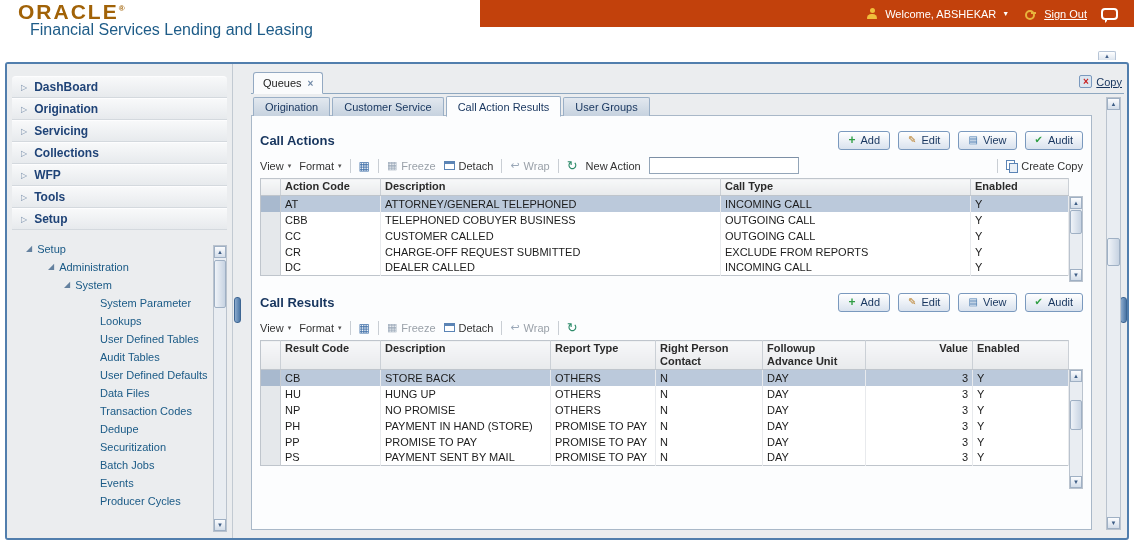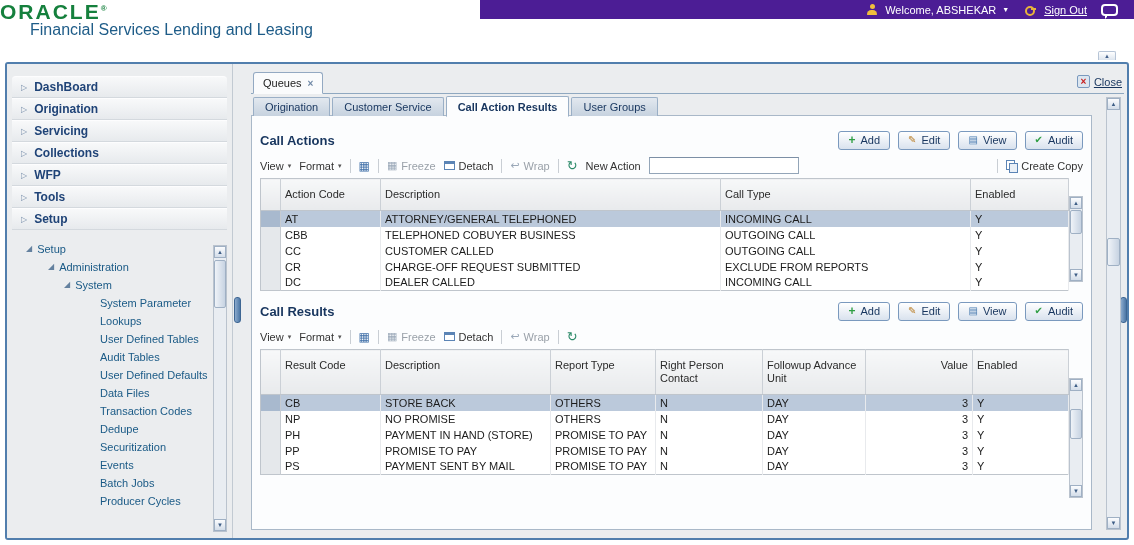--- a/index.html
+++ b/index.html
@@ -1,24 +1,24 @@
 <!DOCTYPE html>
 <html><head>
 <meta charset="utf-8">
 <style>
   * { margin:0; padding:0; box-sizing:border-box; }
   html,body { width:1134px; height:545px; }
   body { font-family:"Liberation Sans", sans-serif; background:#fff; position:relative; overflow:hidden; font-size:11px; }
 
   
   .top-header { position:absolute; top:0; left:0; width:100%; height:60px; background:#fff; }
-  .logo { position:absolute; left:0; top:0px; color:#15803d; font-weight:bold; font-size:21px; letter-spacing:2px; }
+  .logo { position:absolute; left:18px; top:0px; color:#a16207; font-weight:bold; font-size:21px; letter-spacing:2px; }
   .logo sup { font-size:8px; letter-spacing:0; }
   .subtitle { position:absolute; left:30px; top:21px; font-size:16px; color:#1E5C88; }
-  .blackbar { position:absolute; left:480px; right:0; top:0; height:19px; background:#4c1d95; display:flex; align-items:center; justify-content:flex-end; gap:8px; padding-right:16px; color:#fff; }
+  .blackbar { position:absolute; left:480px; right:0; top:0; height:27px; background:#c2410c; display:flex; align-items:center; justify-content:flex-end; gap:8px; padding-right:16px; color:#fff; }
   .person-icon { display:inline-block; width:10px; }
   .p-head { display:block; width:5px; height:5px; border-radius:50%; background:#F0BE3C; margin:0 auto; }
   .p-body { display:block; width:10px; height:5px; border-radius:5px 5px 1px 1px; background:#F0BE3C; margin-top:1px; }
   .welcome { font-size:11px; }
   .caret { font-size:7px; margin-left:-2px; }
   .key-icon { display:inline-block; width:11px; height:7px; position:relative; margin-left:8px; }
   .key-icon::before { content:''; position:absolute; left:0; top:0; width:6px; height:6px; border:2px solid #E8B33C; border-radius:50%; }
   .key-icon::after { content:''; position:absolute; left:6px; top:2px; width:5px; height:2px; background:#E8B33C; }
   .signout { font-size:11px; color:#fff; text-decoration:underline; cursor:pointer; }
   .bubble-icon { display:inline-block; width:17px; height:12px; border:2px solid #fff; border-radius:4px; position:relative; margin-left:6px; }
@@ -56,21 +56,21 @@
   .content { position:absolute; left:234px; top:0; right:0; bottom:0; }
   .window-tabbar { position:absolute; top:7px; left:10px; right:3px; height:23px; border-bottom:1px solid #8FA8C0; }
   .queues-tab { position:absolute; left:2px; bottom:-1px; height:22px; background:#FAFBFC; border:1px solid #93A9C2; border-bottom:1px solid #FAFBFC; border-radius:3px 3px 0 0; display:inline-flex; align-items:center; gap:6px; padding:0 9px; font-size:11px; color:#222; cursor:pointer; }
   .qt-close { color:#6E87A5; font-size:10px; font-weight:bold; }
   .close-ctl { position:absolute; right:2px; bottom:5px; display:flex; align-items:center; gap:4px; cursor:pointer; }
   .close-icon { width:13px; height:13px; background:#DCE6F0; border:1px solid #7A99BE; color:#C81E1E; font-size:10px; font-weight:bold; display:flex; align-items:center; justify-content:center; border-radius:2px; line-height:1; }
   .close-label { color:#17355E; text-decoration:underline; font-size:11px; }
 
   .subtabs { position:absolute; top:31px; left:12px; height:21px; display:flex; gap:2px; align-items:flex-end; z-index:2; }
   .subtab { height:19px; padding:0 11px; display:flex; align-items:center; font-size:11px; color:#17355E; background:linear-gradient(#E2E8EF,#C6D2DF); border:1px solid #9AAFC6; border-bottom:none; border-radius:2px 2px 0 0; cursor:pointer; }
-  .subtab.active { background:#FCFDFE; font-weight:bold; height:21px; margin-bottom:-1px; border-bottom:1px solid #FCFDFE;margin-top:36px; }
+  .subtab.active { background:#FCFDFE; font-weight:normal; height:21px; margin-bottom:-1px; border-bottom:1px solid #FCFDFE;margin-top:36px; }
 
   .tab-panel { position:absolute; top:51px; left:10px; right:35px; bottom:8px; background:#FCFDFE; border:1px solid #A9B8C8; padding:14px 6px 0 6px; overflow:hidden; z-index:1; }
 
   .section-header { display:flex; justify-content:space-between; align-items:center; padding:0 2px 2px 2px; height:22px; }
   .section-title { font-size:13px; font-weight:bold; color:#17355E; }
   .btn-group { display:flex; gap:8px; }
   .btn { display:inline-flex; align-items:center; gap:5px; height:19px; padding:0 9px; font-size:11px; color:#17355E; background:linear-gradient(#FFFFFF,#D9E2EE); border:1px solid #7A99BE; border-radius:3px; font-family:inherit; cursor:pointer; }
   .ic { font-size:10px; line-height:1; }
   .ic-add { color:#2F9E44; font-weight:bold; font-size:12px; }
   .ic-edit { color:#B97E28; }
@@ -90,21 +90,21 @@
   .refresh-ic { color:#2E8B6A; font-size:13px; cursor:pointer; }
   .copy-ic { display:inline-block; width:11px; height:12px; position:relative; }
   .copy-ic::before { content:''; position:absolute; left:0; top:0; width:7px; height:8px; border:1px solid #5B84B5; background:#fff; }
   .copy-ic::after { content:''; position:absolute; left:3px; top:3px; width:7px; height:8px; border:1px solid #5B84B5; background:#EAF0F7; }
   .na-label { color:#333; }
   .na-input { width:150px; height:17px; border:1px solid #93A5B8; border-top-color:#7C8FA5; background:#fff; font-size:11px; padding:0 3px; font-family:inherit; }
   .flex-spacer { flex:1; }
 
   .grid-wrap { display:flex; align-items:flex-start; padding:0 2px; }
   table.grid { border-collapse:collapse; table-layout:fixed; background:#fff; font-size:11px; width:calc(100% - 14px); border:1px solid #BFC5CC; }
-  .grid th { background:linear-gradient(#F7F8F9,#E8EAEC); border-right:1px solid #CBD0D6; border-bottom:1px solid #BFC5CC; padding:9px 4px; text-align:left; font-weight:normal; color:#2B2B2B; height:17px; vertical-align:top; white-space:normal; line-height:13px; overflow:hidden; }
+  .grid th { background:linear-gradient(#F7F8F9,#E8EAEC); border-right:1px solid #CBD0D6; border-bottom:1px solid #BFC5CC; padding:1px 4px; text-align:left; font-weight:bold; color:#2B2B2B; height:17px; vertical-align:top; white-space:normal; line-height:13px; overflow:hidden; }
   .grid.tall th { height:28px; }
   .grid td { border-right:1px solid #E8EAED; padding:1px 4px; height:16px; color:#1C1C1C; white-space:nowrap; overflow:hidden; }
   .grid td.gutter { background:#E5E8EB; border-right:1px solid #C6CBD1; }
   .grid tr.sel td { background:#BBC9DB; }
   .grid tr.sel td.gutter { background:#A8B9CE; }
   .grid .ar { text-align:right; }
   .table-sb.ca { margin-top:18px; height:86px; }
   .table-sb.cr { margin-top:29px; height:120px; }
   .section.second { margin-top:10px; }
 </style>
@@ -196,24 +196,24 @@
         <div class="tree-node" style="padding-left: 88px;">
           <span class="tree-label">Transaction Codes</span>
         </div>
         <div class="tree-node" style="padding-left: 88px;">
           <span class="tree-label">Dedupe</span>
         </div>
         <div class="tree-node" style="padding-left: 88px;">
           <span class="tree-label">Securitization</span>
         </div>
         <div class="tree-node" style="padding-left: 88px;">
+          <span class="tree-label">Batch Jobs</span>
+        </div>
+        <div class="tree-node" style="padding-left: 88px;">
           <span class="tree-label">Events</span>
-        </div>
-        <div class="tree-node" style="padding-left: 88px;">
-          <span class="tree-label">Batch Jobs</span>
         </div>
         <div class="tree-node" style="padding-left: 88px;">
           <span class="tree-label">Producer Cycles</span>
         </div>
       </div>
     <div class="scrollbar tree-sb">
       <div class="sb-btn">
           <span>▲</span>
         </div>
       <div class="sb-track">
@@ -230,21 +230,21 @@
 
   <div class="content">
 
     <div class="window-tabbar">
       <div class="queues-tab">
         <span>Queues</span>
         <span class="qt-close">×</span>
       </div>
       <div class="close-ctl">
         <span class="close-icon">×</span>
-        <span class="close-label">Close</span>
+        <span class="close-label">Copy</span>
       </div>
     </div>
 
     <div class="subtabs">
         <div class="subtab">Origination</div>
         <div class="subtab">Customer Service</div>
         <div class="subtab active">Call Action Results</div>
         <div class="subtab">User Groups</div>
       </div>
 
@@ -458,20 +458,30 @@
                   <td>CB</td>
                   <td>STORE BACK</td>
                   <td>OTHERS</td>
                   <td>N</td>
                   <td>DAY</td>
                   <td class="ar">3</td>
                   <td>Y</td>
                 </tr>
                 <tr>
                   <td class="gutter"></td>
+                  <td>HU</td>
+                  <td>HUNG UP</td>
+                  <td>OTHERS</td>
+                  <td>N</td>
+                  <td>DAY</td>
+                  <td class="ar">3</td>
+                  <td>Y</td>
+                </tr>
+                <tr>
+                  <td class="gutter"></td>
                   <td>NP</td>
                   <td>NO PROMISE</td>
                   <td>OTHERS</td>
                   <td>N</td>
                   <td>DAY</td>
                   <td class="ar">3</td>
                   <td>Y</td>
                 </tr>
                 <tr>
                   <td class="gutter"></td>

